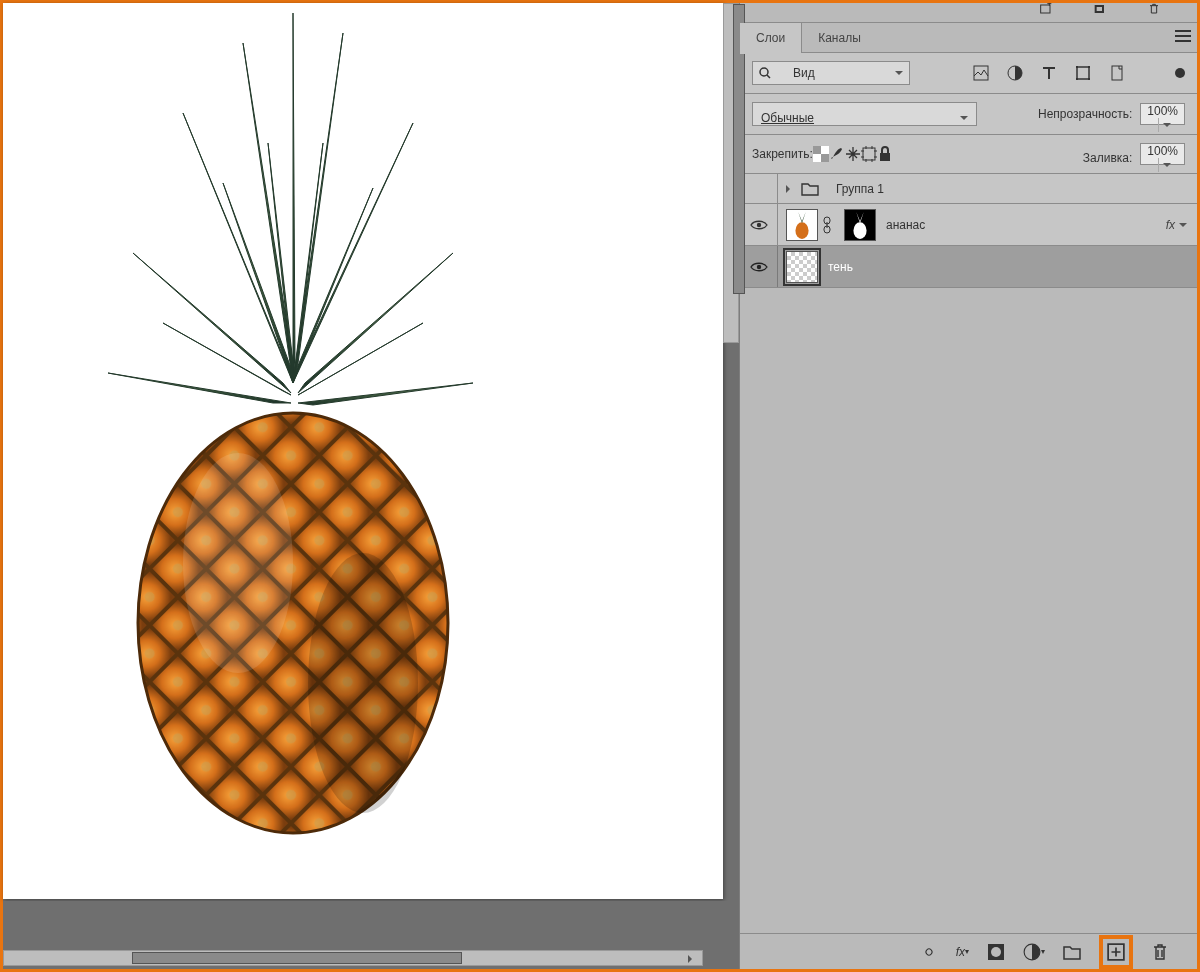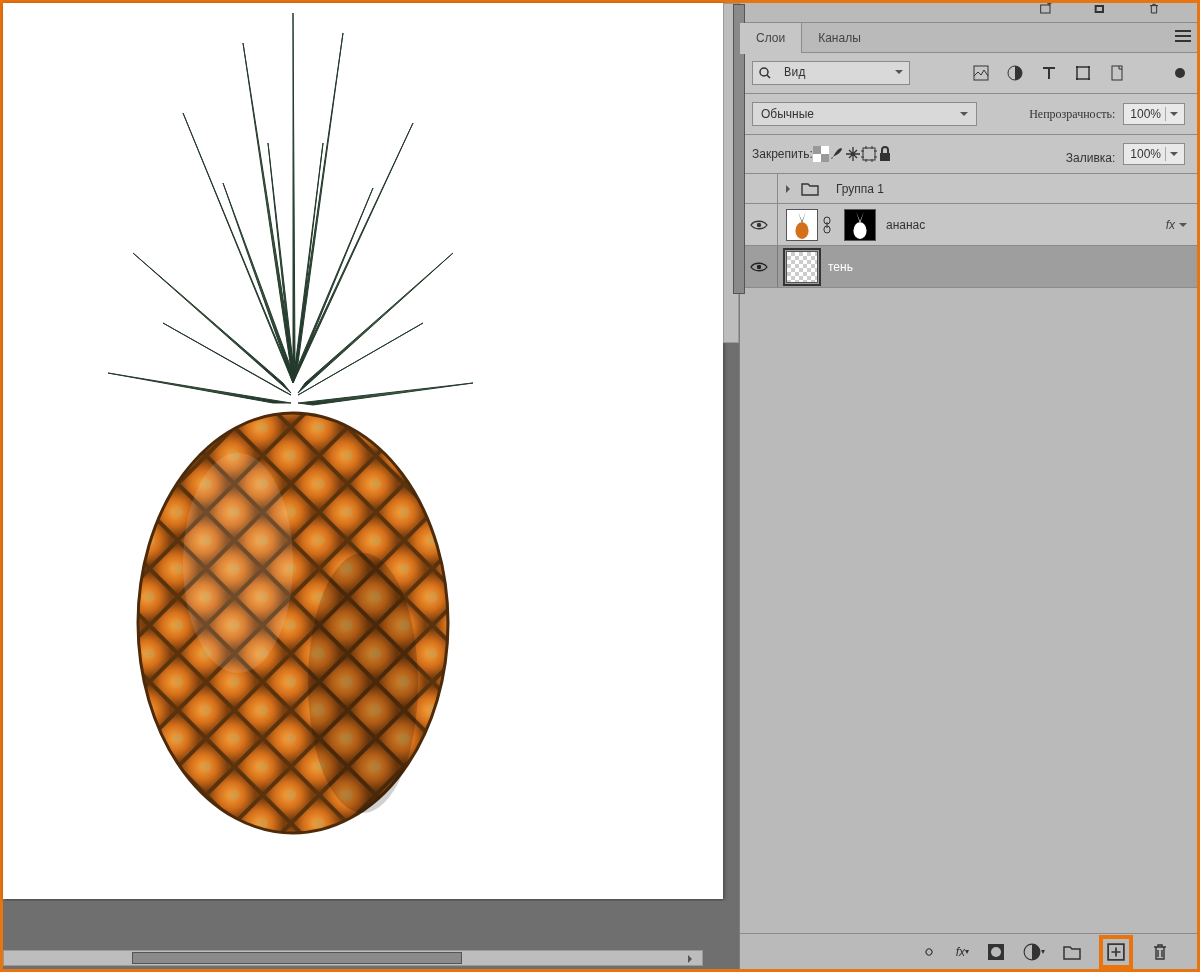--- a/index.html
+++ b/index.html
@@ -156,46 +156,47 @@
   }
   .row { display: flex; align-items: center; gap: 8px; }
   .search-combo {
     display: flex;
     align-items: center;
     background: #d9d9d9;
     border: 1px solid #8b8b8b;
     height: 24px;
     width: 158px;
     padding: 0 6px;
-    gap: 13px;
-    font-family: Liberation Mono, monospace;
+    gap: 22px;
   }
   .search-combo .chev { margin-left: auto; }
   .icon-strip { display: flex; gap: 18px; margin-left: auto; align-items: center; }
   .icon-strip svg, .lock-row svg { width: 16px; height: 16px; }
   .dot {
     width: 10px; height: 10px; border-radius: 50%;
     background: #333; margin-left: 32px;
   }
   .combo {
-    display: flex; align-items: center;
+    display: flex; align-items: flex-end;
     background: #d9d9d9;
     border: 1px solid #8b8b8b;
     height: 24px;
     padding: 0 8px;
     gap: 6px;
+    text-decoration: underline;
   }
   .combo.wide { width: 225px; }
   .combo .chev { margin-left: auto; }
   .val-combo {
     display: flex; align-items: center;
     background: #e9e9e9;
     border: 1px solid #8b8b8b;
     height: 22px;
     padding: 0 6px;
+    flex-direction: column;
   }
   .val-combo .chev {
     margin-left: 4px;
     border-left: 1px solid #aaa;
     padding-left: 4px;
   }
   .lbl { color: #333; }
   .lock-row { display: flex; align-items: center; gap: 0; }
   .lock-row .right { margin-left: auto; display: flex; align-items: flex-end; gap: 8px; }
 
@@ -404,21 +405,21 @@
         </div>
       </div>
     </div>
 
     <div class="section">
       <div class="row">
         <div class="combo wide">
           <span>Обычные</span>
           <span class="chev"></span>
         </div>
-        <span class="lbl" style="margin-left:auto;font-family:Liberation Serif, serif;">Непрозрачность:</span>
+        <span class="lbl" style="margin-left:auto;">Непрозрачность:</span>
         <div class="val-combo">
           <span>100%</span>
           <span class="chev"></span>
         </div>
       </div>
     </div>
 
     <div class="section">
       <div class="lock-row">
         <span class="lbl">Закрепить:</span>

